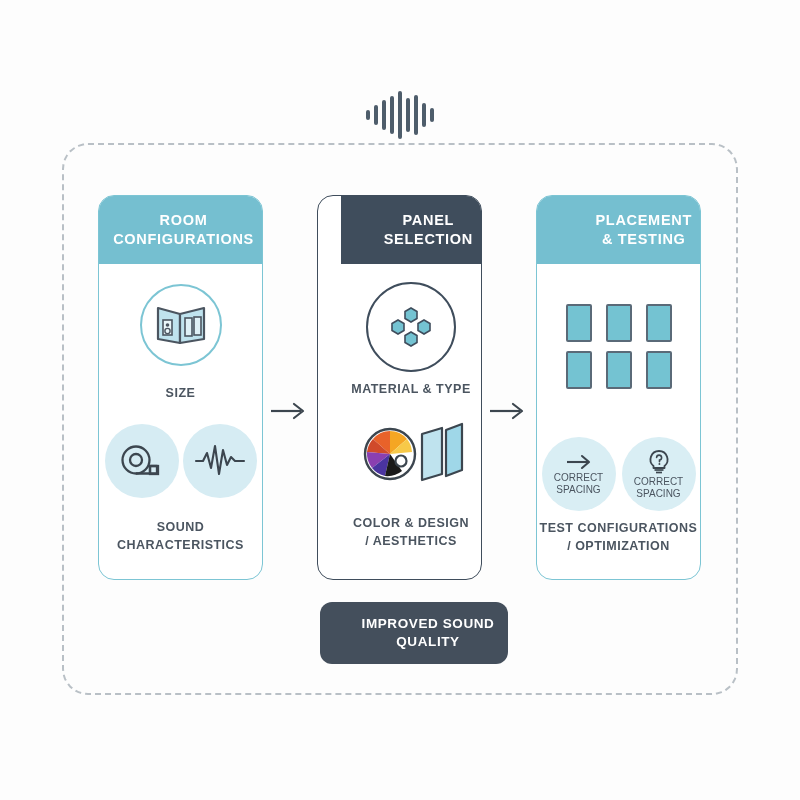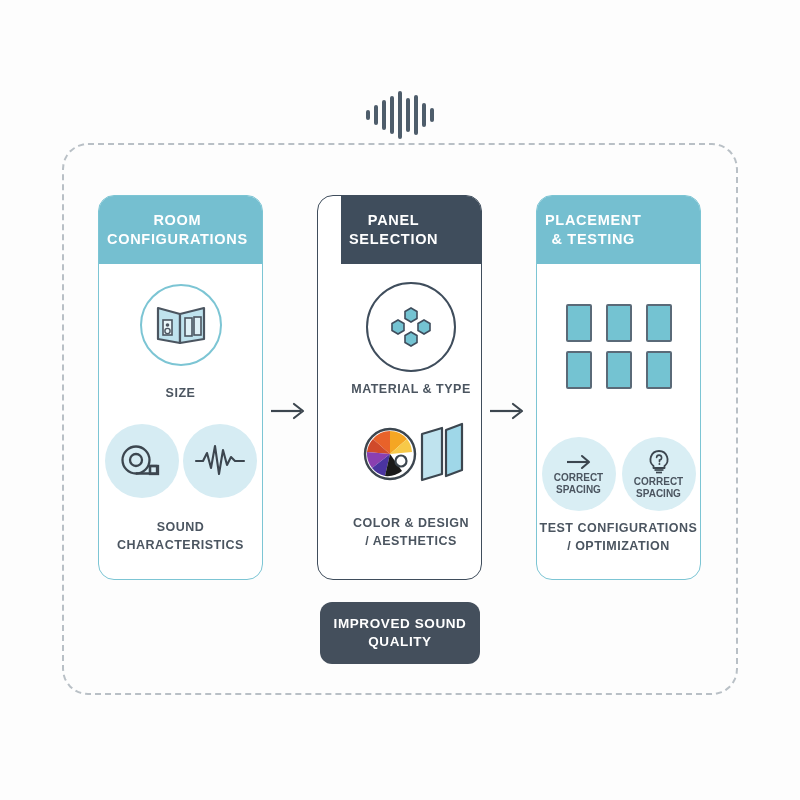--- a/index.html
+++ b/index.html
@@ -22,21 +22,21 @@
 
   
   .cols{position:absolute;left:62px;top:143px;width:676px;height:552px;}
   .card{position:absolute;top:52px;width:165px;height:385px;
         background:#ffffff;border-radius:16px;box-sizing:border-box;
         display:flex;flex-direction:column;overflow:hidden;}
   .card.c1{left:36px;border:1.5px solid #7cc5d4;}
   .card.c2{left:255px;border:1.5px solid #3f4d5c;padding-left:23px;}
   .card.c3{left:474px;border:1.5px solid #7cc5d4;}
 
-  .card-head{height:68px;display:flex;align-items:center;justify-content:flex-start;
+  .card-head{height:68px;display:flex;align-items:center;justify-content:flex-end;
              text-align:center;color:#ffffff;font-size:14.5px;font-weight:bold;
              letter-spacing:.7px;line-height:1.3;padding:0 8px;box-sizing:border-box;}
   .c1 .card-head,.c3 .card-head{background:#75bfd0;}
   .c2 .card-head{background:#3f4d5c;}
 
   .card-body{flex:1;display:flex;flex-direction:column;align-items:center;
              padding-top:14px;box-sizing:border-box;}
 
   .label{color:#4b5560;font-size:12.5px;font-weight:bold;letter-spacing:.5px;
          text-align:center;line-height:1.45;}
@@ -46,35 +46,35 @@
             display:flex;align-items:center;justify-content:center;background:#fff;}
   .circ-dark{width:86px;height:86px;border-radius:50%;border:2.5px solid #3f4d5c;
             display:flex;align-items:center;justify-content:center;background:#fff;}
   .circ-fill{width:74px;height:74px;border-radius:50%;background:#d6ecf3;
             display:flex;align-items:center;justify-content:center;}
   .pairrow{display:flex;gap:4px;justify-content:center;}
 
   
   .pl-circ{width:74px;height:74px;border-radius:50%;background:#d9eef4;
            display:flex;flex-direction:column;align-items:center;justify-content:center;gap:1px;}
-  .pl-circ .t{color:#4b5560;font-size:10px;font-weight:bold;line-height:1.15;}
+  .pl-circ .t{color:#4b5560;font-size:10px;font-weight:normal;line-height:1.15;}
 
   
   .grid{display:grid;grid-template-columns:repeat(3,26px);grid-template-rows:repeat(2,38px);
         gap:9px 14px;}
   .pnl{background:#74c3d2;border:2.5px solid #5a6a78;border-radius:2px;}
 
   
   .arrow{position:absolute;top:258px;width:40px;height:20px;}
 
   
   .pill{position:absolute;left:320px;top:602px;width:160px;height:62px;
         background:#444f5c;border-radius:12px;color:#fff;
         display:flex;align-items:center;justify-content:center;text-align:center;
-        font-size:13.5px;font-weight:bold;letter-spacing:.6px;line-height:1.35;}
+        font-size:13.5px;font-weight:bold;letter-spacing:.6px;line-height:1.35;padding-left:28px;}
 </style>
 </head>
 <body>
 
 <div class="stage">
 
   <div class="logo">
     <i style="height:10px"></i>
       <i style="height:20px"></i>
       <i style="height:30px"></i>

